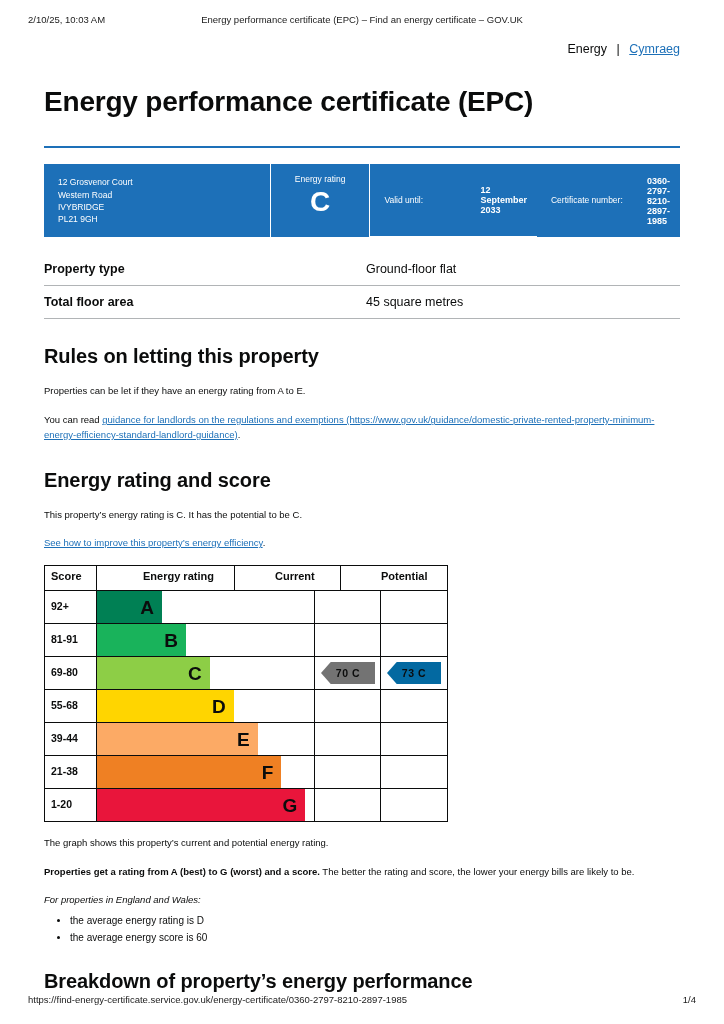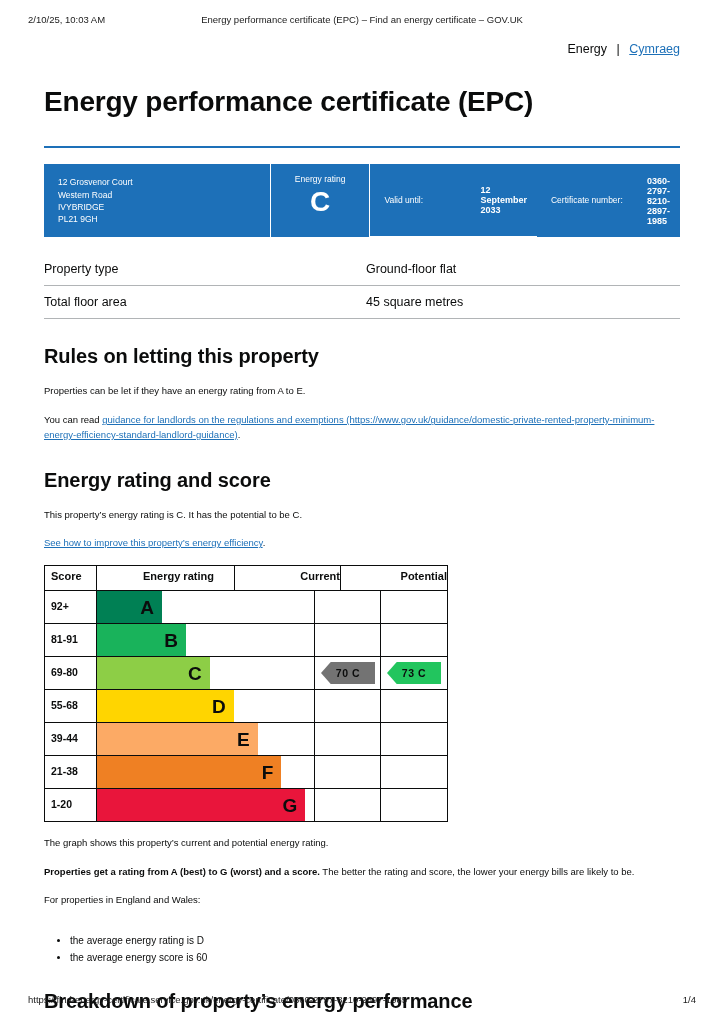--- a/index.html
+++ b/index.html
@@ -168,21 +168,21 @@
     border-collapse: collapse;
     margin-top: 16px;
   }
   table.prop-table td {
     border-bottom: 1px solid #b1b4b6;
     padding: 9px 0 9px 0;
     font-size: 12.5px;
     vertical-align: top;
   }
   table.prop-table td.k {
-    font-weight: 400;
+    font-weight: 700;
     width: 50%;
   }
   table.prop-table td.v {
     width: 50%;
     padding-left: 4px;
   }
 
   h2.section {
     font-size: 20px;
     font-weight: 700;
@@ -191,21 +191,21 @@
   }
   h2.section.tight {
     margin-top: 24px;
   }
 
   p.body {
     font-size: 9.5px;
     line-height: 1.55;
     margin: 0 0 14px 0;
   }
-  p.body.small-gap { margin-bottom: 24px; }
+  p.body.small-gap { margin-bottom: 4px; font-style: italic; }
 
   a.link {
     color: #1d70b8;
     text-decoration: underline;
     word-break: break-word;
   }
 
   
   .epc-graph {
     border: 1px solid #0b0c0c;
@@ -235,21 +235,21 @@
     font-size: 11px;
     font-weight: 700;
     padding: 4px 0 0 6px;
   }
   .epc-head .h-current,
   .epc-head .h-potential {
     width: 66px;
     box-sizing: border-box;
     font-size: 11px;
     font-weight: 700;
-    text-align: right;
+    text-align: left;
     padding: 4px 0 0 0;
   }
   .epc-head .h-current {
     border-right: 1px solid #0b0c0c;
   }
   .epc-body {
     position: relative;
   }
   .epc-row {
     display: flex;
@@ -429,21 +429,21 @@
           <div class="c-score">69-80</div>
           <div class="c-bandwrap">
             <div class="band" id="band-c" style="width: 52%; background: rgb(141, 206, 70);">
               <span class="letter">C</span>
             </div>
           </div>
           <div class="c-current">
             <div class="arrow" id="arrow-current" style="background: #737373;">70  C</div>
           </div>
           <div class="c-potential">
-            <div class="arrow" id="arrow-potential" style="background: #22c55e;">73  C</div>
+            <div class="arrow" id="arrow-potential" style="background: #0369a1;">73  C</div>
           </div>
         </div>
 
         <div class="epc-row">
           <div class="c-score">55-68</div>
           <div class="c-bandwrap">
             <div class="band" id="band-d" style="width: 63%; background: rgb(255, 213, 0);">
               <span class="letter">D</span>
             </div>
           </div>

